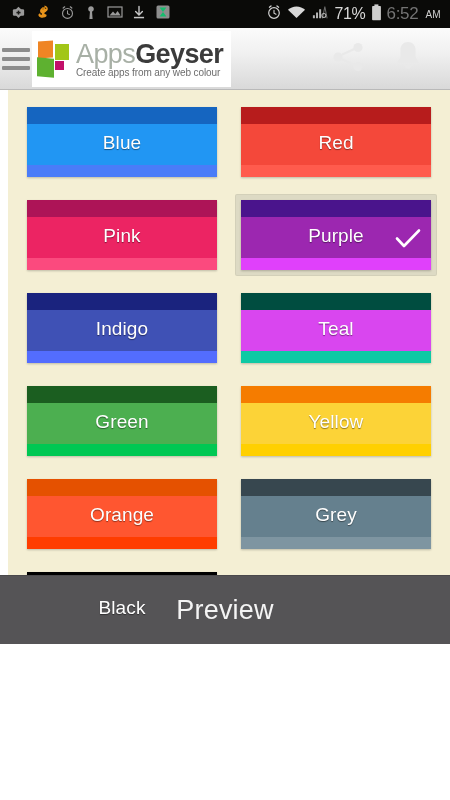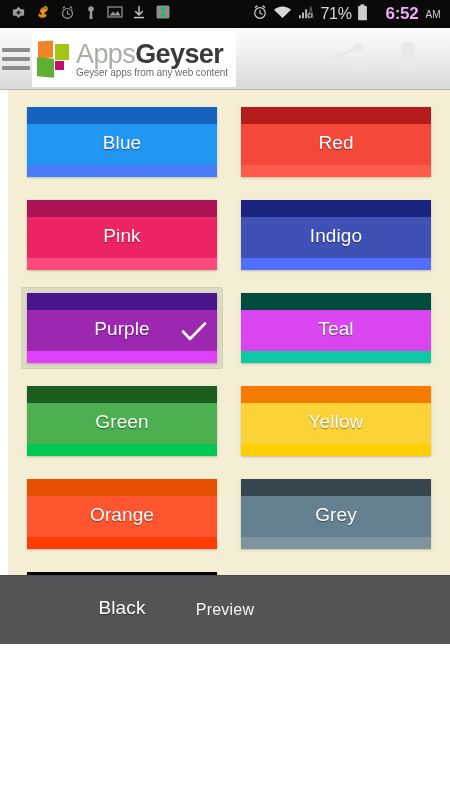--- a/index.html
+++ b/index.html
@@ -46,24 +46,23 @@
   .sb-ico { display: block; }
 
   .sb-pct {
     font-size: 16px;
     color: #d8d8d8;
     letter-spacing: -0.3px;
     font-weight: 400;
   }
   .sb-time {
     font-size: 17px;
-    color: #f0abfc;
+    color: #737373;
     letter-spacing: -0.3px;
-    margin-left: 13px;
-    font-weight: bold;
+    margin-left: 0;
   }
   .sb-ampm {
     font-size: 10px;
     color: #cfcfcf;
     margin-left: 2px;
     letter-spacing: 0.3px;
   }
 
   
   .appbar {
@@ -242,21 +241,21 @@
     left: 0; bottom: 0;
     width: 450px; height: 69px;
     background: #555456;
     display: flex;
     align-items: center;
     justify-content: center;
     border-top: 1px solid #4a494b;
   }
   .bottombar .btn-label {
     color: #f4f4f4;
-    font-size: 16px;
+    font-size: 27px;
     letter-spacing: 0.2px;
     font-weight: 400;
   }
 </style>
 </head>
 <body>
 
 <div id="screen">
 
   <div class="statusbar">
@@ -350,21 +349,21 @@
       <div class="logo-mark">
         <span class="lm-orange"></span>
         <span class="lm-ltgreen"></span>
         <span class="lm-green"></span>
         <span class="lm-magenta"></span>
       </div>
       <div class="logo-text">
         <div class="logo-word">
           <span class="lw-a">Apps</span><span class="lw-b">Geyser</span>
         </div>
-        <div class="logo-tag">Geyser apps from any web content</div>
+        <div class="logo-tag">Create apps from any web colour</div>
       </div>
     </div>
 
     <div class="appbar-actions">
       <span>
         <svg width="34" height="30" viewBox="0 0 34 30">
           <circle cx="26" cy="5.5" r="4.6" fill="#e9e9e9"></circle>
           <circle cx="26" cy="24.5" r="4.6" fill="#e9e9e9"></circle>
           <circle cx="6" cy="15" r="4.6" fill="#e9e9e9"></circle>
           <path d="M9.8 12.8 22.4 7M9.8 17.2 22.4 23" stroke="#e9e9e9" stroke-width="2.3"></path>
@@ -398,45 +397,45 @@
           <span class="band-bottom" style="background:#ff5b4d"></span>
           <span class="card-label">Red</span>
         </div>
       </div>
 
       <div class="cell">
         <div class="card" style="background:#ec2463">
           <span class="band-top" style="background:#ad1457"></span>
           <span class="band-bottom" style="background:#fb4a7e"></span>
           <span class="card-label">Pink</span>
-        </div>
-      </div>
-
-      <div class="cell">
-        <div class="card" style="background:#3f51b5">
-          <span class="band-top" style="background:#1a237e"></span>
-          <span class="band-bottom" style="background:#536dfe"></span>
-          <span class="card-label">Indigo</span>
         </div>
       </div>
 
       <div class="cell selected">
         <div class="card" style="background:#9c27b0">
           <span class="band-top" style="background:#4a148c"></span>
           <span class="band-bottom" style="background:#e040fb"></span>
           <span class="card-label">Purple</span>
           <span class="check">
             <svg width="26" height="22" viewBox="0 0 26 22">
                 <path d="M2 10.5 9 18 24 2.5" fill="none" stroke="#ffffff" stroke-width="2.6" stroke-linecap="round" stroke-linejoin="round"></path>
               </svg>
           </span>
         </div>
       </div>
 
       <div class="cell">
+        <div class="card" style="background:#3f51b5">
+          <span class="band-top" style="background:#1a237e"></span>
+          <span class="band-bottom" style="background:#536dfe"></span>
+          <span class="card-label">Indigo</span>
+        </div>
+      </div>
+
+      <div class="cell">
         <div class="card" style="background:#d946ef">
           <span class="band-top" style="background:#004d40"></span>
           <span class="band-bottom" style="background:#0ec9a4"></span>
           <span class="card-label">Teal</span>
         </div>
       </div>
 
       <div class="cell">
         <div class="card" style="background:#4caf50">
           <span class="band-top" style="background:#1b5e20"></span>

